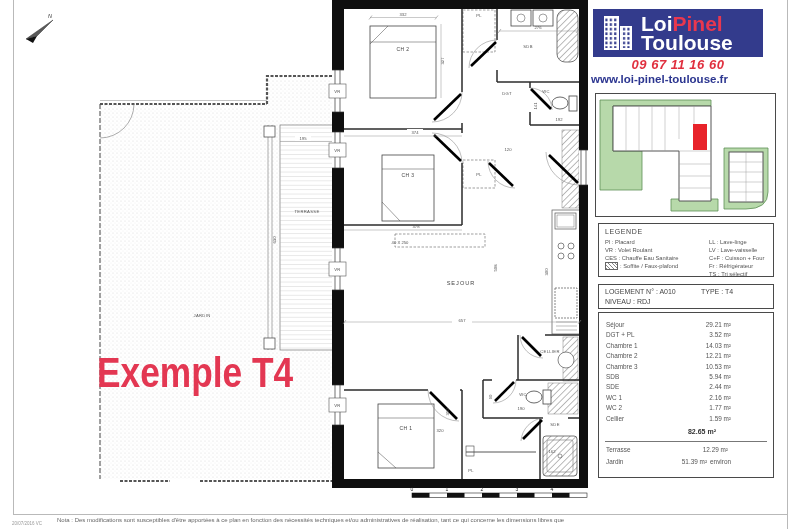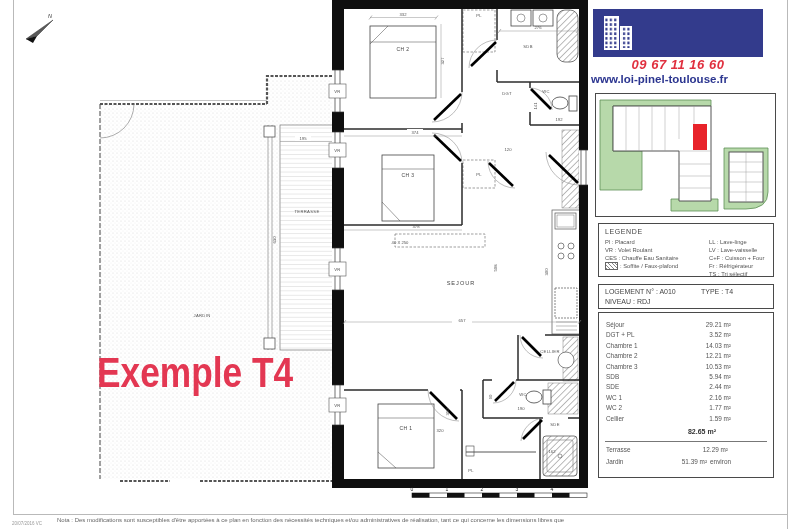--- a/index.html
+++ b/index.html
@@ -323,20 +323,24 @@
     <defs>
       <pattern id="winpat" width="4.4" height="4.6" patternUnits="userSpaceOnUse">
         <rect x="1" y="1" width="2.1" height="2.7" fill="#333b8c"></rect>
       </pattern>
     </defs>
     <rect x="4" y="3" width="15" height="34" fill="#fff"></rect>
     <rect x="20" y="13" width="12" height="24" fill="#fff"></rect>
     <rect x="5" y="4" width="13" height="31" fill="url(#winpat)"></rect>
     <rect x="21" y="14" width="10" height="21" fill="url(#winpat)"></rect>
   </svg>
+  <div id="logo-text">
+    <div><span class="w">Loi</span><span class="r">Pinel</span></div>
+    <div class="w">Toulouse</div>
+  </div>
 </div>
 <div id="phone" class="abs">09 67 11 16 60</div>
 <div id="website" class="abs">www.loi-pinel-toulouse.fr</div>
 
 <div id="minimap-box" class="abs panel-box">
   <svg width="179" height="122" viewBox="0 0 179 122">
     <g fill="#b7d9aa" stroke="#5d8f55" stroke-width=".8">
       <path d="M4,6 L115,6 L115,12 L17,12 L17,57 L46,57 L46,96 L4,96 Z"></path>
       <path d="M75,105 L122,105 L122,117 L75,117 Z"></path>
       <path d="M128,54 L172,54 L172,98 Q172,115 150,115 L128,115 Z"></path>

